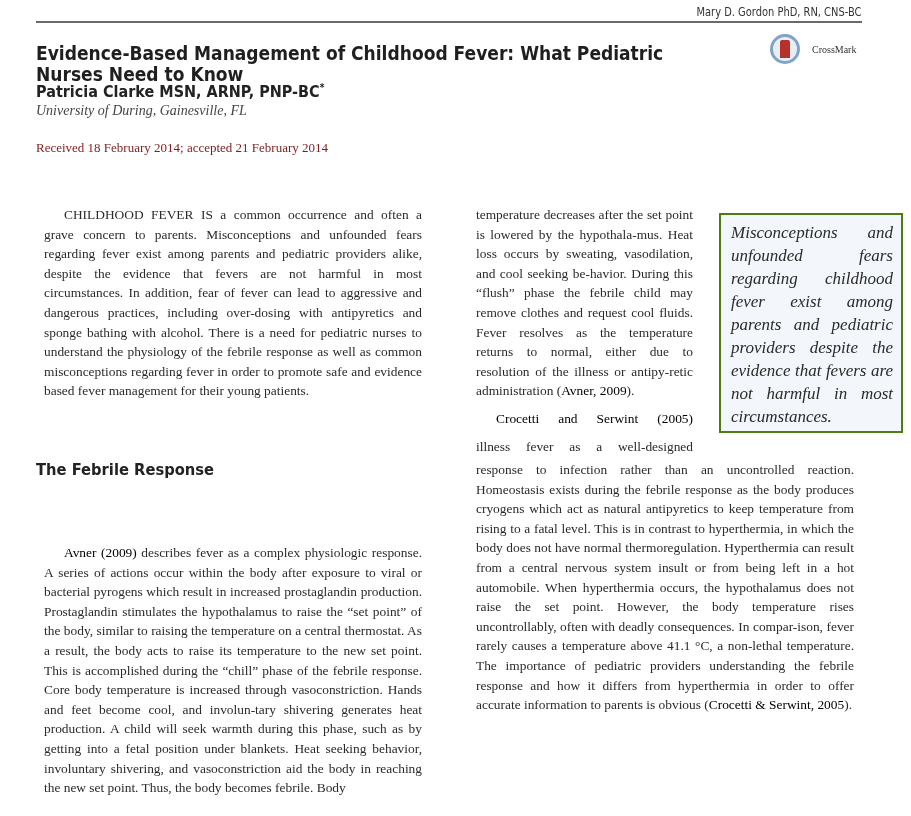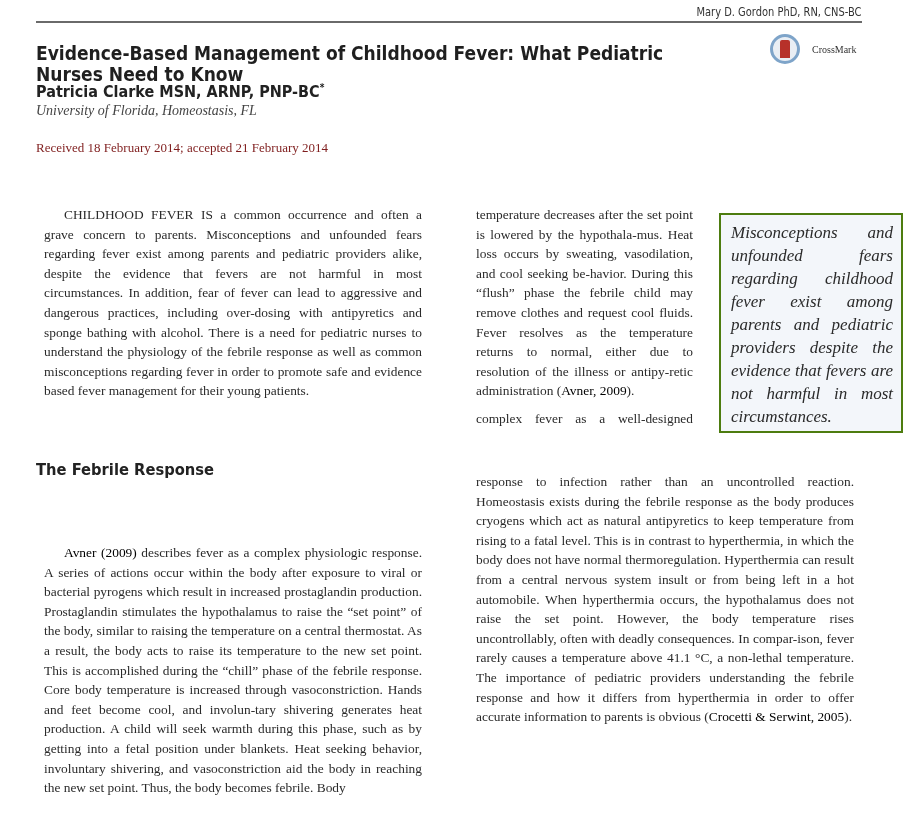--- a/index.html
+++ b/index.html
@@ -66,21 +66,21 @@
 
     .intro { left: 36px; top: 197px; width: 394px; }
     .section-head {
       position: absolute; left: 36px; top: 460px;
       font-family: "DejaVu Sans", sans-serif; font-weight: bold; font-size: 16px; color: #222;
       transform: scaleX(0.92); transform-origin: left top; margin: 0;
     }
     .febrile { left: 36px; top: 535px; width: 394px; }
 
     .right-top { left: 468px; top: 197px; width: 233px; }
-    .right-bottom { left: 468px; top: 464px; width: 394px; }
+    .right-bottom { left: 468px; top: 452px; width: 394px; }
 
     .pullquote {
       position: absolute; left: 719px; top: 213px; width: 184px; height: 220px;
       box-sizing: border-box; border: 2px solid #4d7c0f; background: #f3f6fa;
       padding: 6px 8px 4px 10px;
       font-family: "Liberation Serif", serif; font-style: italic;
       font-size: 17px; line-height: 23px; color: #2a2a2a; text-align: justify;
     }
   </style>
 </head>
@@ -92,35 +92,36 @@
 <h1 class="title">Evidence-Based Management of Childhood Fever: What Pediatric Nurses Need to Know</h1>
 
 <div class="crossmark">
   <span class="crossmark-logo"></span>
   <span class="crossmark-label">CrossMark</span>
 </div>
 
 <div class="author">
   <span>Patricia Clarke MSN, ARNP, PNP-BC</span><sup>*</sup>
 </div>
-<div class="affiliation">University of Florida, Homeostasis, FL</div>
+<div class="affiliation">University of During, Gainesville, FL</div>
 <div class="received">Received 18 February 2014; accepted 21 February 2014</div>
 
 <div class="col-text intro">
   <p><span>CHILDHOOD FEVER IS</span><span> a common occurrence and often a grave concern to parents. Misconceptions and unfounded fears regarding fever exist among parents and pediatric providers alike, despite the evidence that fevers are not harmful in most circumstances. In addition, fear of fever can lead to aggressive and dangerous practices, including over-dosing with antipyretics and sponge bathing with alcohol. There is a need for pediatric nurses to understand the physiology of the febrile response as well as common misconceptions regarding fever in order to promote safe and evidence based fever management for their young patients.</span></p>
 </div>
 
 <h2 class="section-head">The Febrile Response</h2>
 
 <div class="col-text febrile">
   <p><a class="cite">Avner (2009)</a><span> describes fever as a complex physiologic response. A series of actions occur within the body after exposure to viral or bacterial pyrogens which result in increased prostaglandin production. Prostaglandin stimulates the hypothalamus to raise the “set point” of the body, similar to raising the temperature on a central thermostat. As a result, the body acts to raise its temperature to the new set point. This is accomplished during the “chill” phase of the febrile response. Core body temperature is increased through vasoconstriction. Hands and feet become cool, and involun-tary shivering generates heat production. A child will seek warmth during this phase, such as by getting into a fetal position under blankets. Heat seeking behavior, involuntary shivering, and vasoconstriction aid the body in reaching the new set point. Thus, the body becomes febrile. Body</span></p>
 </div>
 
 <div class="col-text right-top">
   <p class="noindent"><span>temperature decreases after the set point is lowered by the hypothala-mus. Heat loss occurs by sweating, vasodilation, and cool seeking be-havior. During this “flush” phase the febrile child may remove clothes and request cool fluids. Fever resolves as the temperature returns to normal, either due to resolution of the illness or antipy-retic administration (</span><a class="cite">Avner, 2009</a><span>).</span></p>
-  <p class="noindent" style="text-align-last:justify;"><span> complex fever as a well-designed</span></p>
+  <p style="text-align:justify;text-align-last:justify;"><a class="cite">Crocetti and Serwint (2005)</a></p>
+  <p class="noindent" style="text-align-last:justify;"><span> illness fever as a well-designed</span></p>
 </div>
 
 <div class="pullquote">Misconceptions and unfounded fears regarding childhood fever exist among parents and pediatric providers despite the evidence that fevers are not harmful in most circumstances.</div>
 
 <div class="col-text right-bottom">
   <p class="noindent"><span>response to infection rather than an uncontrolled reaction. Homeostasis exists during the febrile response as the body produces cryogens which act as natural antipyretics to keep temperature from rising to a fatal level. This is in contrast to hyperthermia, in which the body does not have normal thermoregulation. Hyperthermia can result from a central nervous system insult or from being left in a hot automobile. When hyperthermia occurs, the hypothalamus does not raise the set point. However, the body temperature rises uncontrollably, often with deadly consequences. In compar-ison, fever rarely causes a temperature above 41.1 °C, a non-lethal temperature. The importance of pediatric providers understanding the febrile response and how it differs from hyperthermia in order to offer accurate information to parents is obvious (</span><a class="cite">Crocetti &amp; Serwint, 2005</a><span>).</span></p>
 </div>
 
 </body></html>

